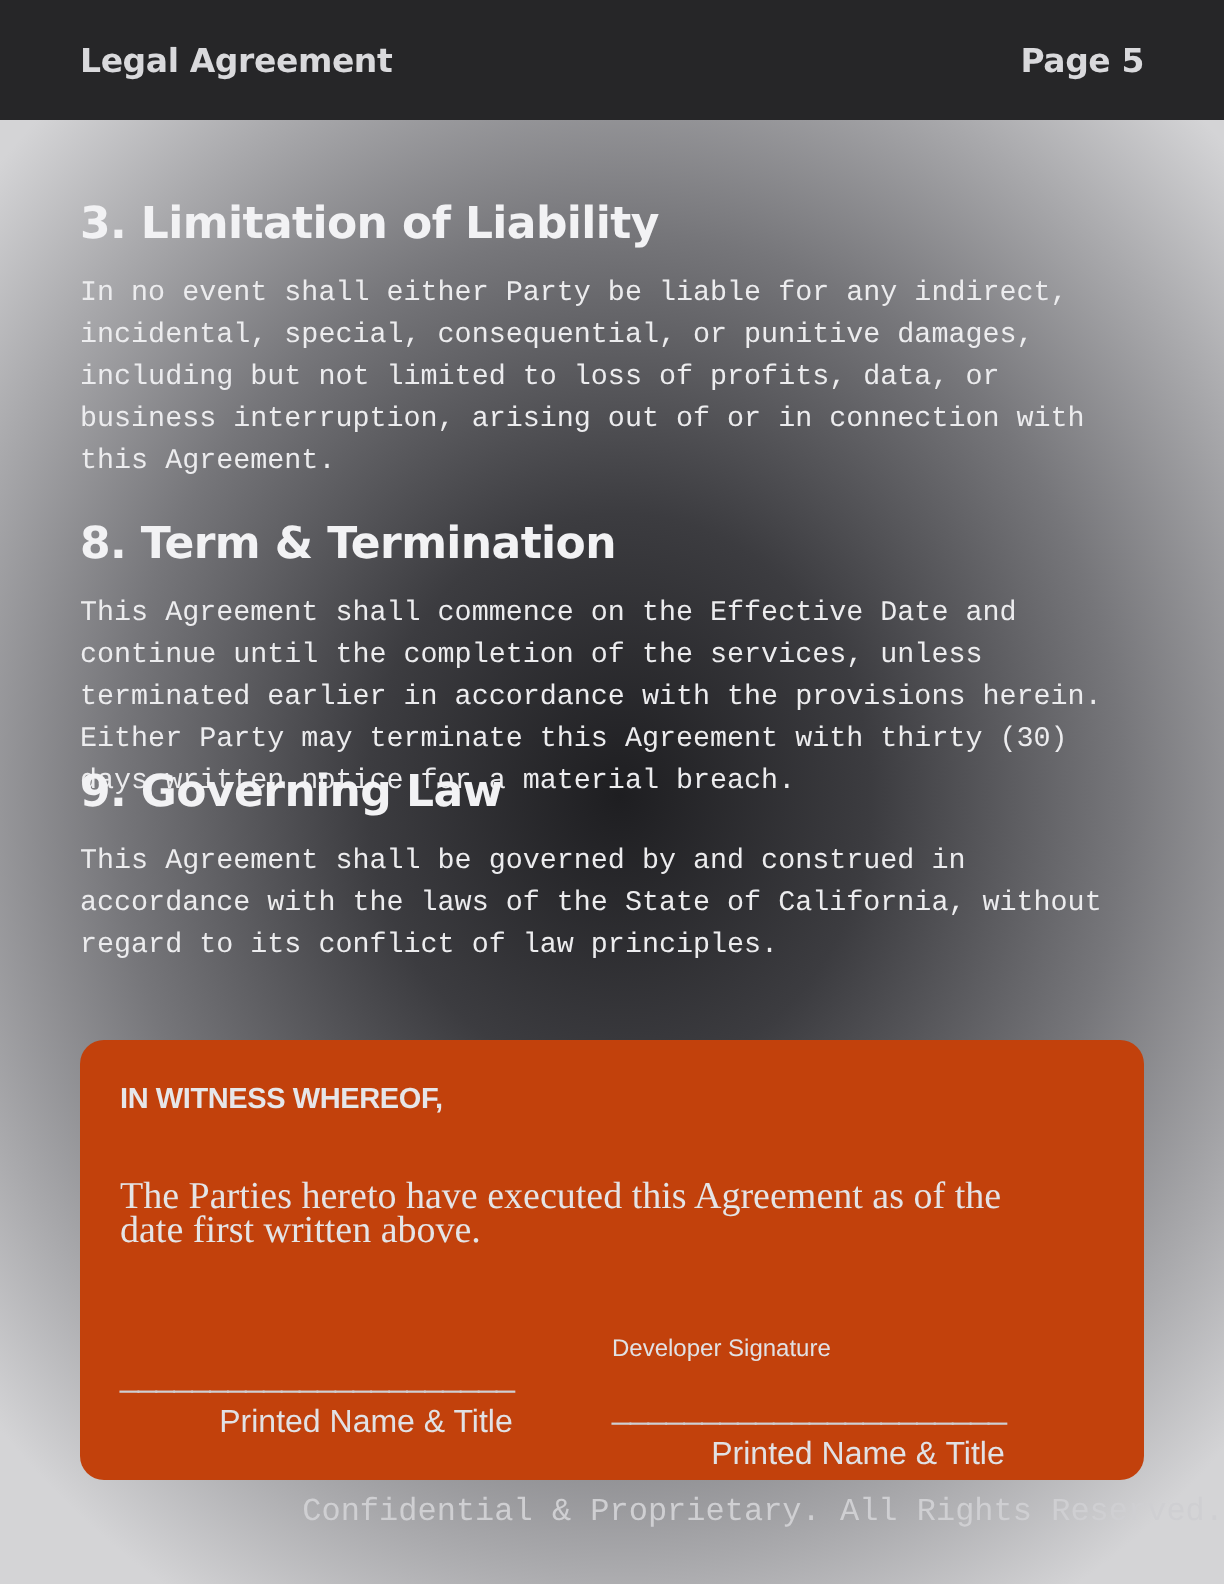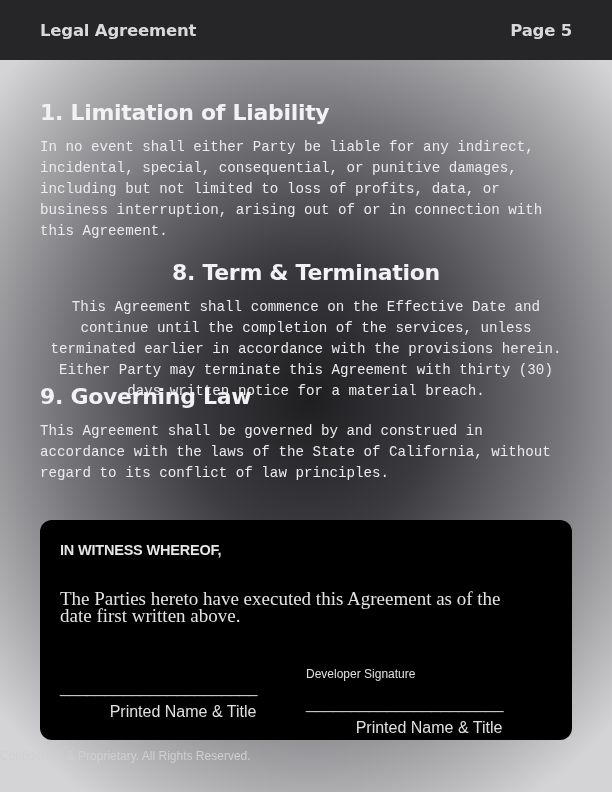--- a/index.html
+++ b/index.html
@@ -25,56 +25,56 @@
       font-family: "DejaVu Sans", sans-serif;
       font-weight: bold; font-size: 22px; color: #f2f2f4; letter-spacing: -0.3px;
       line-height: 28px;
     }
     .section-body {
       font-size: 14.2px; line-height: 21px; color: #ececee; margin-top: 10px;
     }
     .section-body p { margin: 0; font-family: Liberation Mono, monospace; }
     #s7 { top: 99px; }
     #s7 .section-body { height: 120px; }
-    #s8 { top: 259px; text-align: center; }
+    #s8 { top: 259px; }
     #s9 { top: 383px; }
     .card {
       position: absolute; left: 40px; top: 520px; width: 532px; height: 220px;
-      background: #000000; border-radius: 12px; padding: 20px 20px;
+      background: #c2410c; border-radius: 12px; padding: 20px 20px;
       overflow: hidden;
     }
     .card-heading {
       font-weight: bold; font-size: 14.5px; color: #e6e6e9; letter-spacing: -0.2px;
       line-height: 20px;
     }
     .card-text {
       margin-top: 30px; font-size: 19px; line-height: 17px; color: #e4e4e6; width: 470px; font-family: Liberation Serif, serif;
     }
     .sig-row {
       position: absolute; top: 146px; left: 20px; width: 492px; display: flex;
     }
     .sig-col { width: 272px; }
     .sig-label { font-size: 12px; color: #e1e1e4; line-height: 16px; }
     .sig-line { font-size: 17px; color: #cfcfd2; line-height: 16px; margin-top: 14px; letter-spacing: -0.5px; }
     .sig-name { font-size: 16px; color: #e1e1e4; line-height: 16px; margin-top: 8px; text-align: center; }
     .footer {
-      position: absolute; left: 0; top: 748px; width: 612px; text-align: left;
-      font-size: 12px; color: #cfcfd2; line-height: 16px;
+      position: absolute; left: 0; top: 748px; width: 612px; text-align: right;
+      font-size: 16px; color: #cfcfd2; line-height: 16px; font-family: Liberation Mono, monospace;
     }
   </style>
 </head>
 <body>
 
 <div class="header">
   <span class="header-title">Legal Agreement</span>
   <span class="header-page">Page 5</span>
 </div>
 
 <div class="section" id="s7">
-  <h2 class="section-title">1. Limitation of Liability</h2>
+  <h2 class="section-title">3. Limitation of Liability</h2>
   <div class="section-body">
     <p>In no event shall either Party be liable for any indirect, incidental, special, consequential, or punitive damages, including but not limited to loss of profits, data, or business interruption, arising out of or in connection with this Agreement.</p>
   </div>
 </div>
 
 <div class="section" id="s8">
   <h2 class="section-title">8. Term &amp; Termination</h2>
   <div class="section-body">
     <p>This Agreement shall commence on the Effective Date and continue until the completion of the services, unless terminated earlier in accordance with the provisions herein. Either Party may terminate this Agreement with thirty (30) days written notice for a material breach.</p>
   </div>

